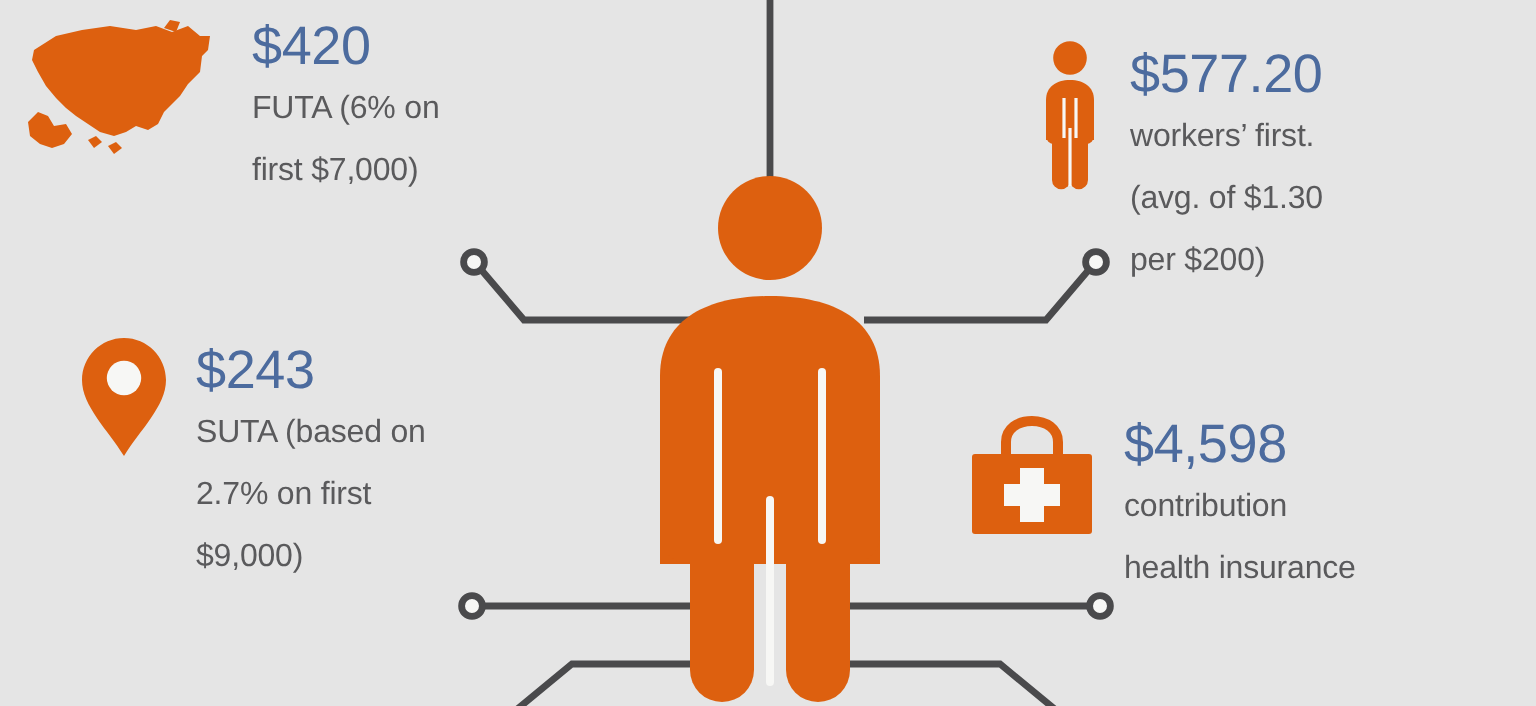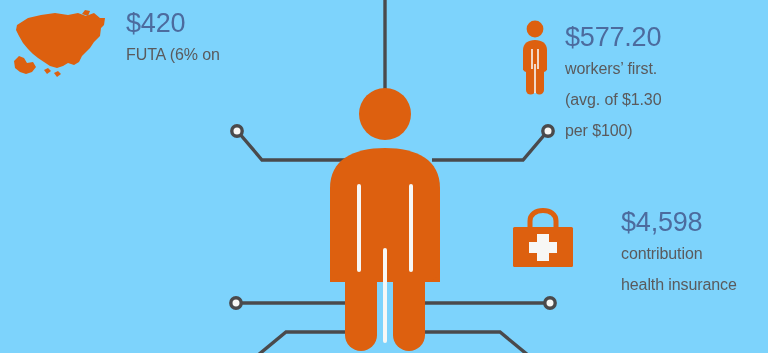--- a/index.html
+++ b/index.html
@@ -5,21 +5,21 @@
 <style>
   html, body {
     margin: 0;
     padding: 0;
     background: #ffffff;
   }
   #stage {
     position: relative;
     width: 768px;
     height: 353px;
-    background: #7dd3fc;
+    background: #e5e5e5;
     overflow: hidden;
     font-family: "Liberation Sans", "DejaVu Sans", sans-serif;
   }
   .callout {
     position: absolute;
     display: flex;
     align-items: flex-start;
   }
   .callout .icon-wrap {
     flex: 0 0 auto;
@@ -44,21 +44,21 @@
     letter-spacing: -0.1px;
     white-space: nowrap;
   }
   
   #callout-futa      { left: 8px;   top: 6px; }
   #callout-futa .text-wrap { margin-left: 14px; padding-top: 2px; }
   #callout-suta      { left: 40px;  top: 168px; }
   #callout-suta .text-wrap { margin-left: 14px; padding-top: 2px; }
   #callout-workers   { left: 519px; top: 20px; }
   #callout-workers .text-wrap { margin-left: 14px; padding-top: 2px; }
-  #callout-health    { left: 511px; top: 207px; gap: 32px; }
+  #callout-health    { left: 484px; top: 207px; }
   #callout-health .text-wrap { margin-left: 14px; padding-top: 0px; }
 
   svg.layer {
     position: absolute;
     left: 0;
     top: 0;
     width: 768px;
     height: 353px;
     pointer-events: none;
   }
@@ -132,23 +132,39 @@
           <path d="M6,55 L11,50 L16,52 L19,57 L25,56 L28,61 L24,66 L18,68 L12,66
                    L7,62 Z"></path>
           <path d="M36,64 L40,62 L43,65 L39,68 Z"></path>
           <path d="M46,67 L50,65 L53,68 L49,71 Z"></path>
         </g>
       </svg>
     </span>
     <span class="text-wrap">
       <div class="amount">$420</div>
       <div class="desc">FUTA (6% on</div>
-    </span>
-  </div>
-
+      <div class="desc">first $7,000)</div>
+    </span>
+  </div>
+
+  <div class="callout" id="callout-suta">
+    <span class="icon-wrap">
+      <svg width="44" height="62" viewBox="0 0 44 62" xmlns="http://www.w3.org/2000/svg">
+        <path fill="#dd600f" d="M22,1 C10.4,1 1,10.4 1,22 C1,35 14,47 22,60 C30,47 43,35 43,22
+                 C43,10.4 33.6,1 22,1 Z"></path>
+        <circle fill="#f7f7f5" cx="22" cy="21" r="8.6"></circle>
+      </svg>
+    </span>
+    <span class="text-wrap">
+      <div class="amount">$243</div>
+      <div class="desc">SUTA (based on</div>
+      <div class="desc">2.7% on first</div>
+      <div class="desc">$9,000)</div>
+    </span>
+  </div>
 
   <div class="callout" id="callout-workers">
     <span class="icon-wrap">
       <svg width="32" height="78" viewBox="0 0 32 78" xmlns="http://www.w3.org/2000/svg">
         <g fill="#dd600f">
           <circle cx="16" cy="9" r="8.4"></circle>
           <path d="M16,20 C23,20 28,23.5 28,30 L28,50 L4,50 L4,30 C4,23.5 9,20 16,20 Z"></path>
           <path d="M4,31 L4,48 a4,4 0 0 0 8,0 L12,31 Z"></path>
           <path d="M20,31 L20,48 a4,4 0 0 0 8,0 L28,31 Z"></path>
           <path d="M7,44 L7,70 a4.6,4.6 0 0 0 9.2,0 L16.2,44 Z"></path>
@@ -158,21 +174,21 @@
           <line x1="13" y1="29" x2="13" y2="49"></line>
           <line x1="19" y1="29" x2="19" y2="49"></line>
           <line x1="16" y1="44" x2="16" y2="73"></line>
         </g>
       </svg>
     </span>
     <span class="text-wrap">
       <div class="amount">$577.20</div>
       <div class="desc">workers’ first.</div>
       <div class="desc">(avg. of $1.30</div>
-      <div class="desc">per $100)</div>
+      <div class="desc">per $200)</div>
     </span>
   </div>
 
   <div class="callout" id="callout-health">
     <span class="icon-wrap">
       <svg width="64" height="62" viewBox="0 0 64 62" xmlns="http://www.w3.org/2000/svg">
         <path fill="none" stroke="#dd600f" stroke-width="5" d="M19,21 L19,14 C19,7.4 24.8,3.5 32,3.5 C39.2,3.5 45,7.4 45,14 L45,21"></path>
         <rect fill="#dd600f" x="2" y="20" width="60" height="40" rx="1.5"></rect>
         <path fill="#f7f7f5" d="M26,27 L38,27 L38,35 L46,35 L46,46 L38,46 L38,54 L26,54
                  L26,46 L18,46 L18,35 L26,35 Z"></path>

